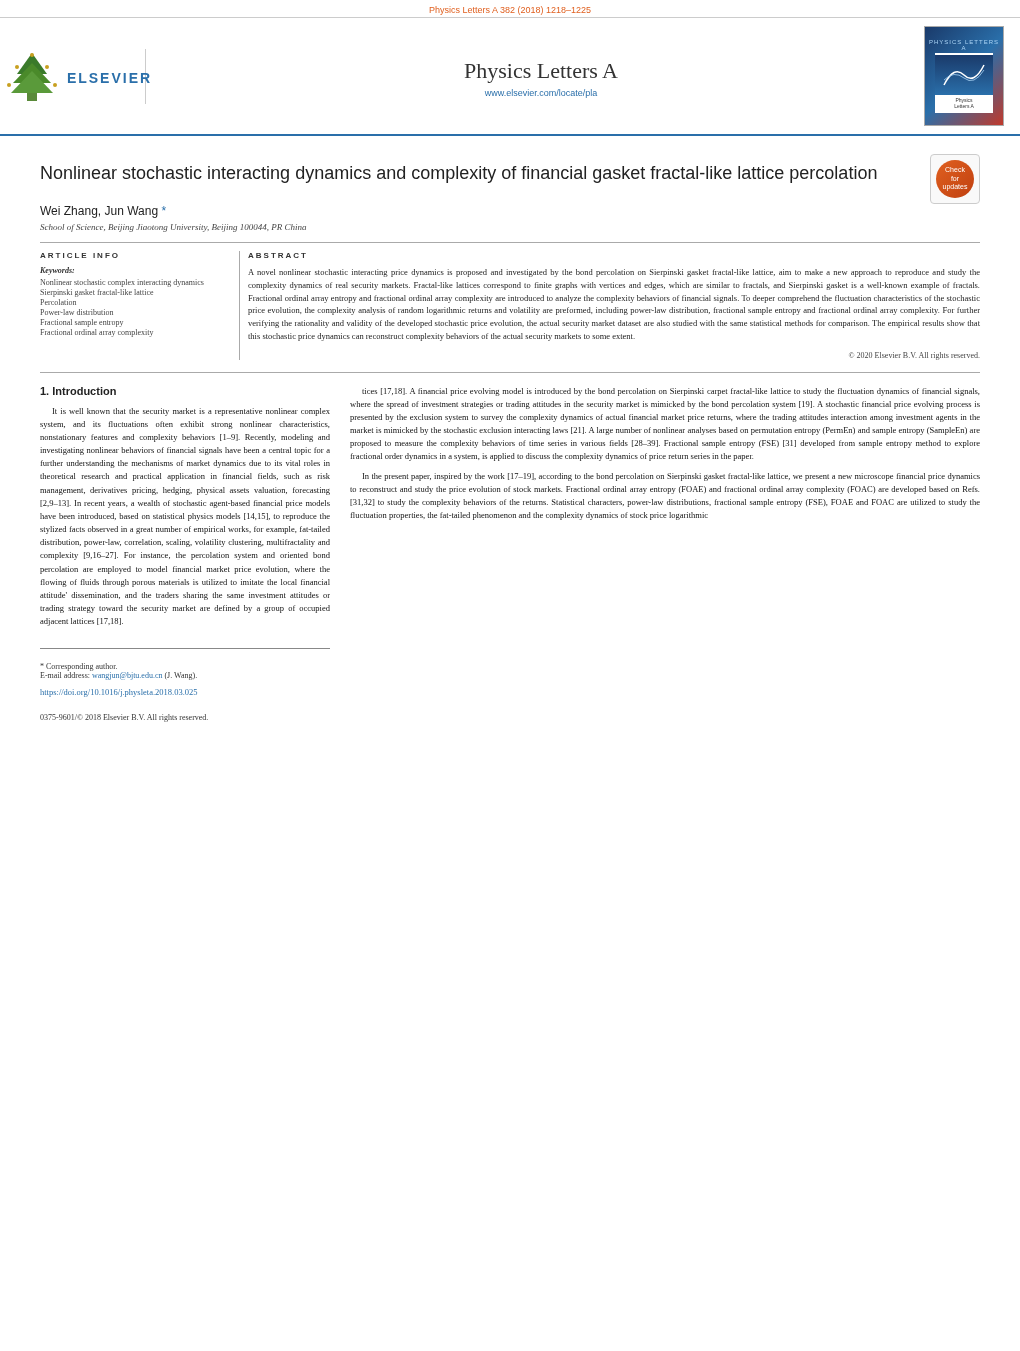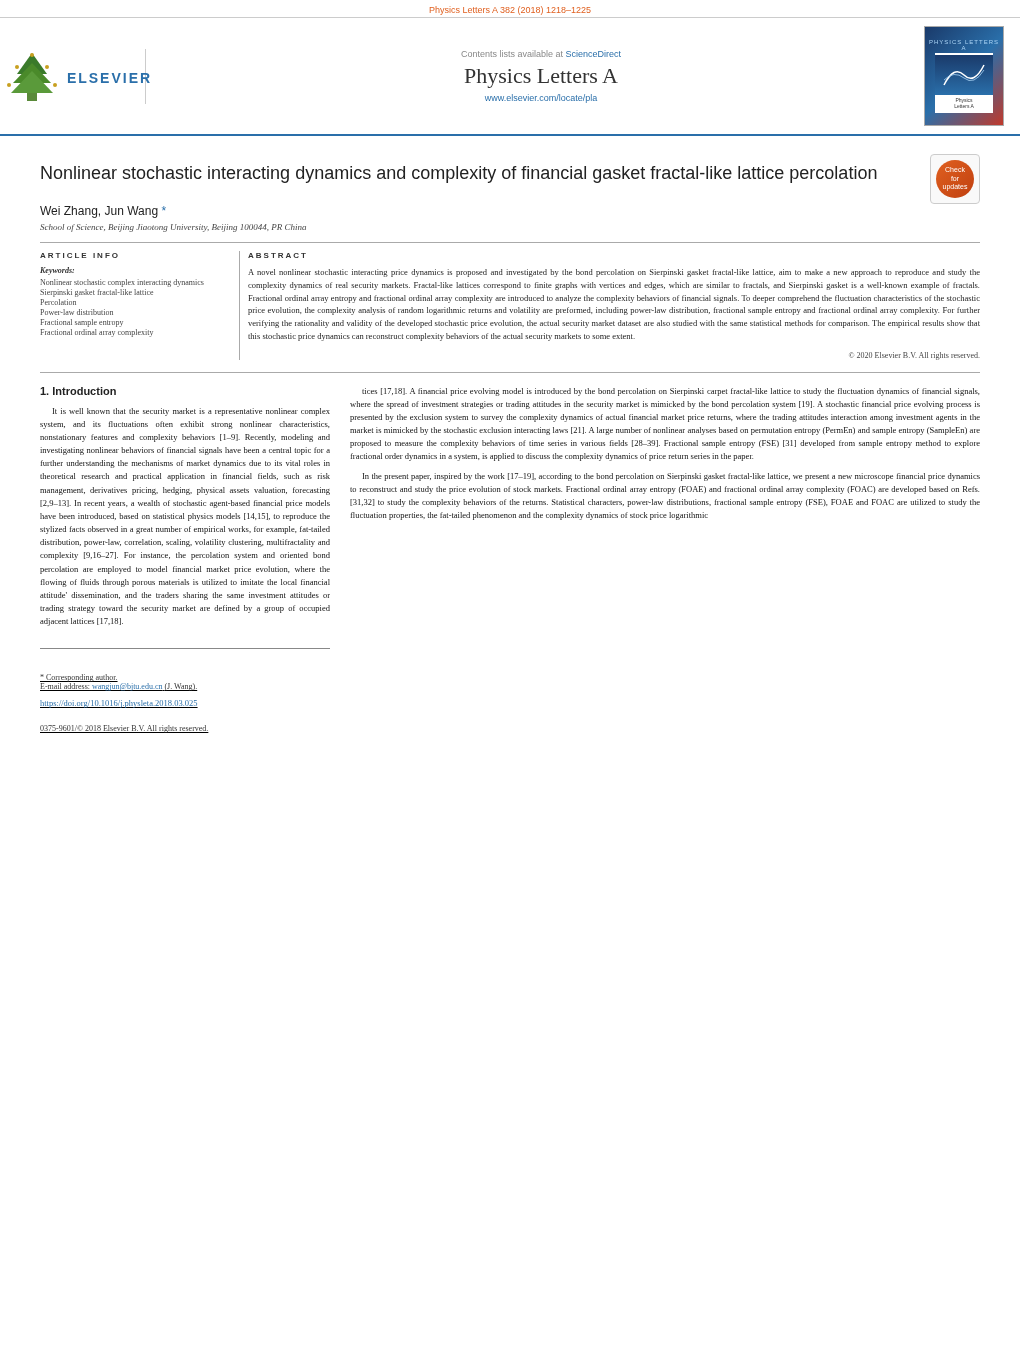--- a/index.html
+++ b/index.html
@@ -210,22 +210,21 @@
       text-align: justify;
       color: #111;
     }
     .body-text p {
       text-indent: 12px;
       margin-bottom: 6px;
     }
     .footnote-area {
       border-top: 1px solid #888;
       margin-top: 20px;
-      padding-top: 24px;
-      text-decoration: underline;
+      padding-top: 13px;
     }
     .footnote-text {
       font-size: 8px;
       color: #333;
     }
     .footnote-text a {
       color: #2a6faa;
       text-decoration: none;
     }
     .check-badge {
@@ -285,24 +284,20 @@
         <circle cx="20" cy="18" r="2" fill="#c8a020"></circle>
         <circle cx="50" cy="18" r="2" fill="#c8a020"></circle>
         <circle cx="12" cy="36" r="2" fill="#c8a020"></circle>
         <circle cx="58" cy="36" r="2" fill="#c8a020"></circle>
         <circle cx="35" cy="6" r="2" fill="#c8a020"></circle>
       </svg>
       <span class="elsevier-text">ELSEVIER</span>
     </div>
   </div>
   <div class="journal-center">
-    <div class="sciencedirect-link">
-      <span>Contents lists available at</span>
-      <a href="#">ScienceDirect</a>
-    </div>
     <div class="journal-title-text">Physics Letters A</div>
     <div class="journal-www">www.elsevier.com/locate/pla</div>
   </div>
   <div class="journal-cover">
     <div style="font-size:6px; color:#aad4f5; letter-spacing:1px; margin-bottom:2px;">PHYSICS LETTERS A</div>
     <div style="background:#fff; width:58px; height:60px; display:flex; flex-direction:column; align-items:center; justify-content:center;">
       <div style="background:linear-gradient(to bottom, #1a3a6a, #2a6faa); width:100%; height:40px; display:flex; align-items:center; justify-content:center;">
         <svg viewBox="0 0 50 30" width="50" height="30">
           <path d="M5,25 Q15,5 25,15 Q35,25 45,5" stroke="white" stroke-width="1.5" fill="none"></path>
           <path d="M5,20 Q15,10 25,18 Q35,26 45,10" stroke="#aad4f5" stroke-width="0.8" fill="none"></path>

